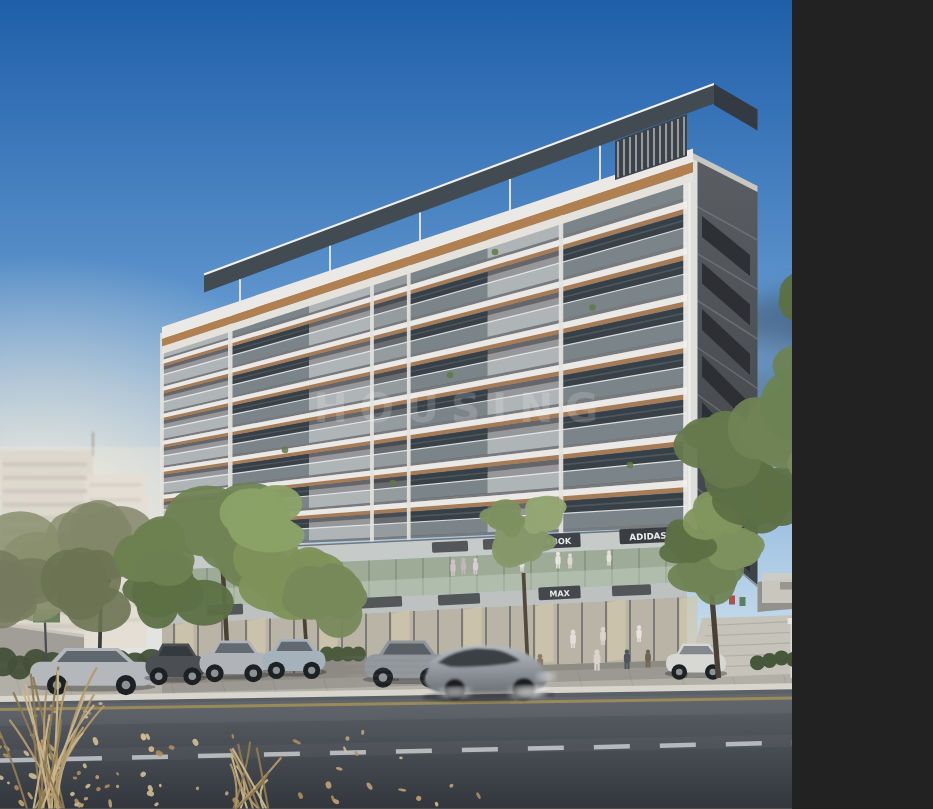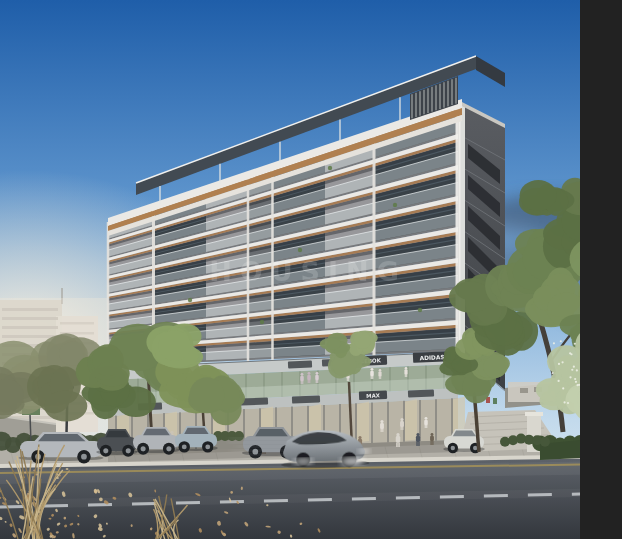--- a/index.html
+++ b/index.html
@@ -1,16 +1,16 @@
 <!DOCTYPE html>
 <html><head>
 <meta charset="utf-8">
 <style>
   html,body{margin:0;padding:0;background:#222;}
-  .stage{position:relative;width:580px;height:539px;overflow:hidden;
+  .stage{position:relative;width:528px;height:539px;overflow:hidden;
          font-family:"DejaVu Sans",sans-serif;}
   .stage svg{position:absolute;left:0;top:0;display:block;}
   text{font-family:"DejaVu Sans",sans-serif;}
 </style>
 </head>
 <body>
 
 <div class="stage">
 <svg id="scene" width="622" height="539" viewBox="0 0 622 539">
   <defs>

